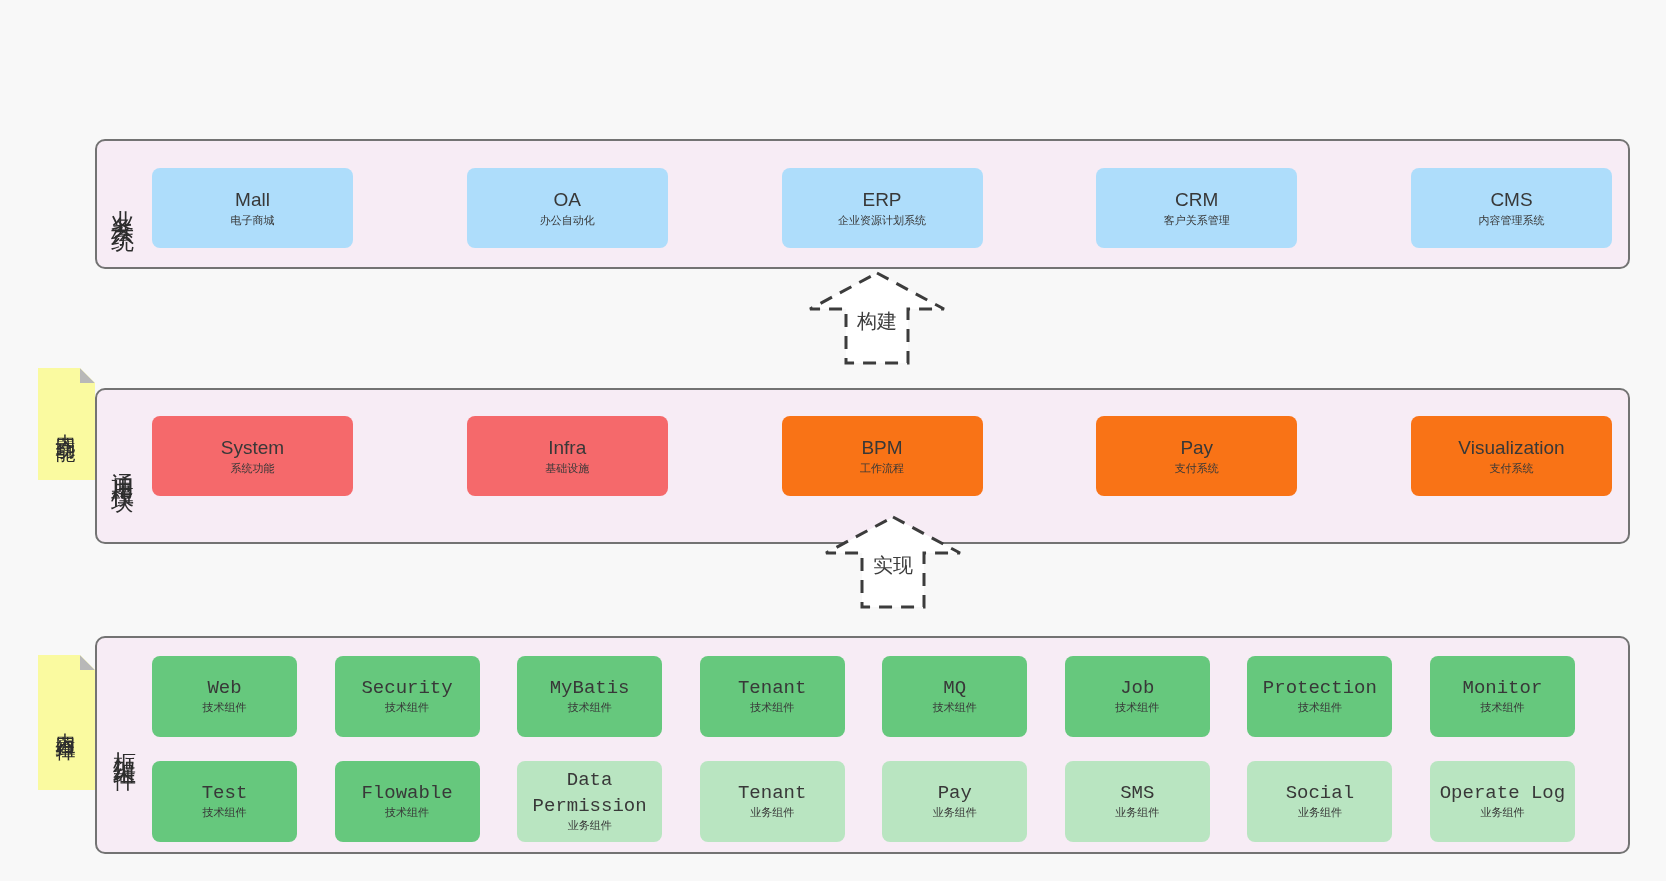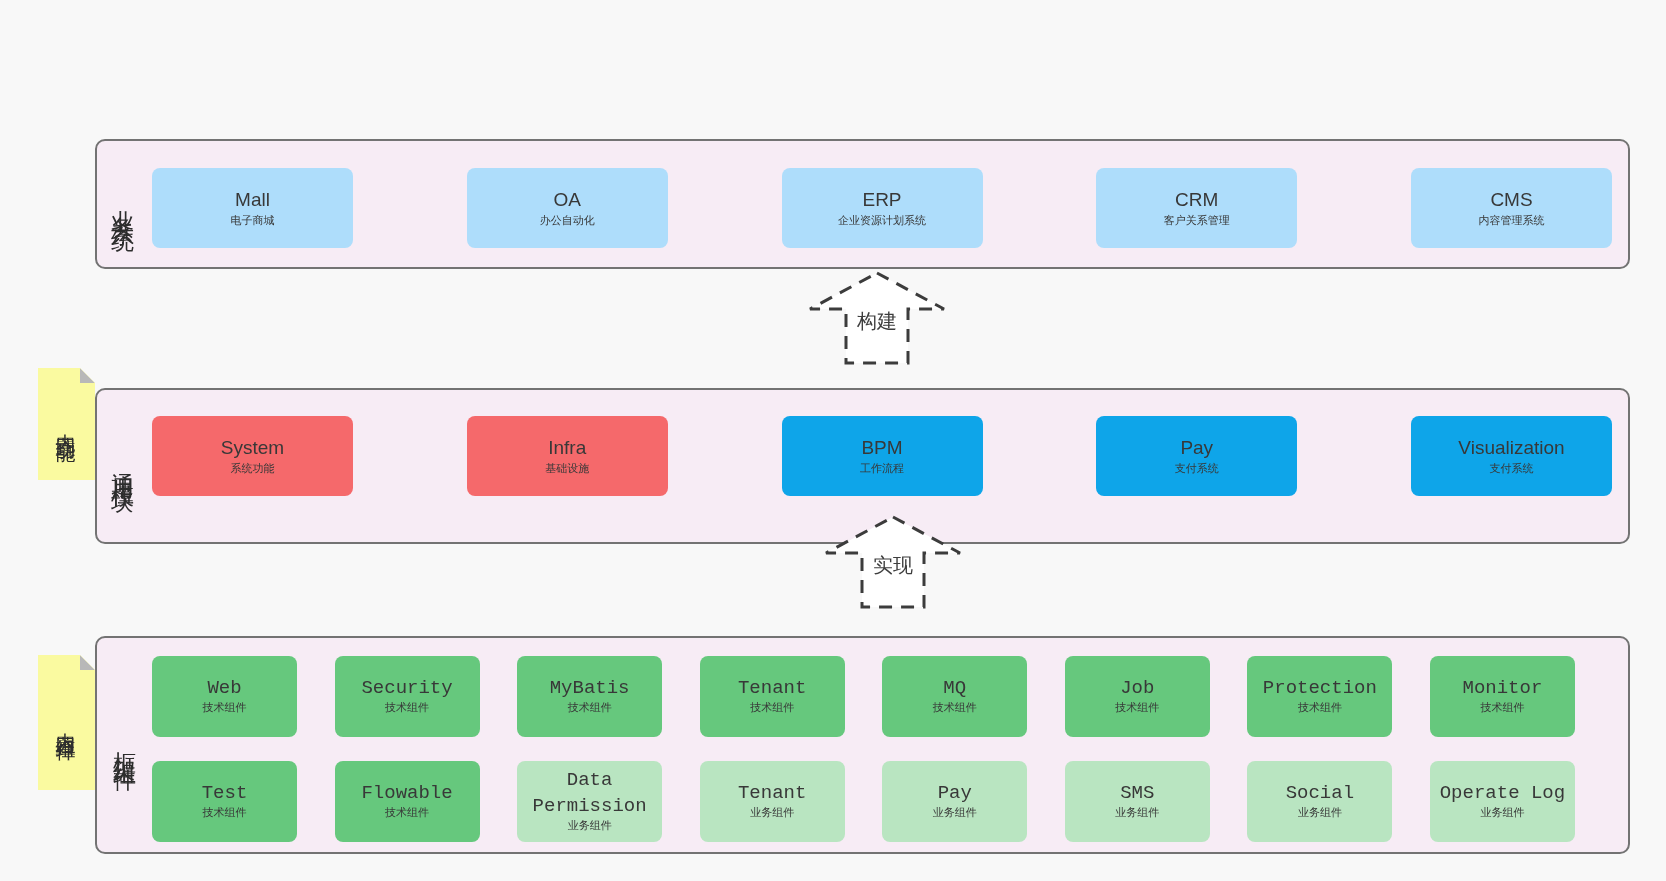--- a/index.html
+++ b/index.html
@@ -57,21 +57,21 @@
     box-sizing:border-box;
     padding:2px 6px;
   }
   .row-six .box{width:201px;height:80px;}
   .row-eight .box{width:145px;height:81px;}
   .t1{font-size:19px;line-height:1.35;}
   .t2{font-size:11px;line-height:1.45;}
 
   .c-blue{background:#aeddfb;}
   .c-red{background:#f5696b;}
-  .c-pink{background:#0ea5e9;}
+  .c-pink{background:#f97316;}
   .c-green{background:#66c87d;}
   .c-lgreen{background:#b9e5c1;}
 
   .sticky{
     position:absolute;
     width:57px;
     background:#fafaa0;
     clip-path:polygon(0 0,calc(100% - 15px) 0,100% 15px,100% 100%,0 100%);
     display:flex;align-items:center;justify-content:center;
   }

